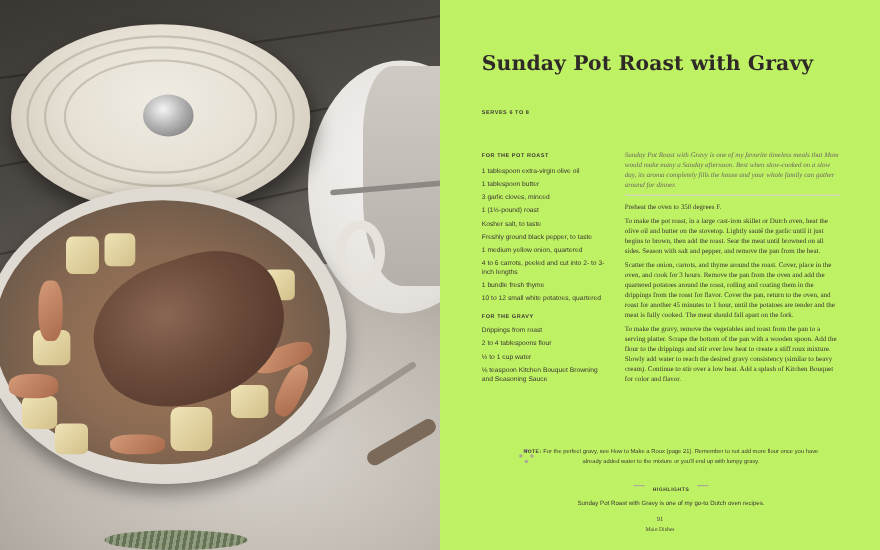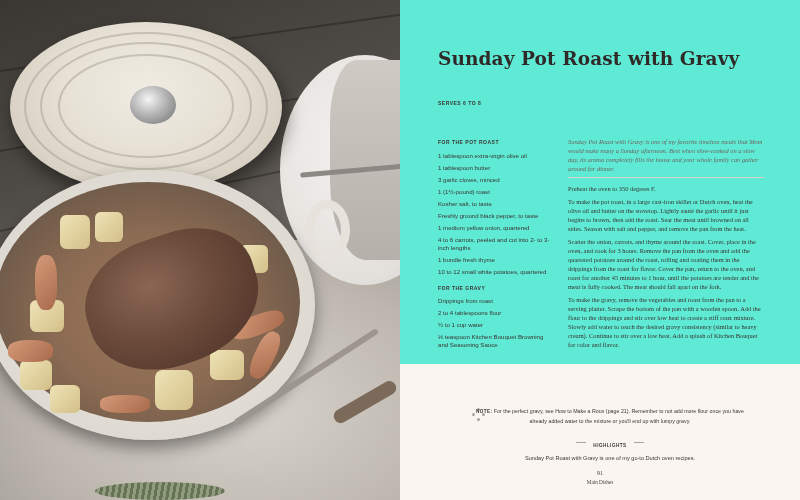--- a/index.html
+++ b/index.html
@@ -37,21 +37,21 @@
     .potato { position: absolute; border-radius: 20%; background: linear-gradient(135deg, #efe3b6, #d2c089); }
     .carrot { position: absolute; border-radius: 40%; background: linear-gradient(135deg, #d49a78, #a96a4c); }
     .ladle { position: absolute; left: 235px; top: 420px; width: 170px; height: 6px; background: #9c968f;
       transform: rotate(-33deg); transform-origin: left; border-radius: 3px; }
     .ladle-handle { position: absolute; left: 330px; top: 395px; width: 70px; height: 14px; background: #7b6a5a;
       transform: rotate(-30deg); border-radius: 7px; }
     .thyme { position: absolute; left: 95px; top: 482px; width: 130px; height: 18px; border-radius: 50%;
       background: repeating-linear-gradient(100deg, #5b6a4a 0 3px, #8a9877 3px 6px); opacity: 0.9; }
 
     
-    .page { position: relative; width: 400px; height: 364px; background: #5eead4; color: #3a3431; }
+    .page { position: relative; width: 400px; height: 500px; background: #bef264; color: #3a3431; }
     .title { position: absolute; left: 38px; top: 48px; font-family: "DejaVu Serif", serif; font-size: 18.5px;
       color: #2f2a28; letter-spacing: 0.1px; }
     .serves { position: absolute; left: 38px; top: 100px; font-family: "Liberation Sans", sans-serif;
       font-size: 5px; font-weight: bold; letter-spacing: 0.5px; color: #3c3532; }
     .ingredients { position: absolute; left: 38px; top: 138px; width: 112px;
       font-family: "Liberation Sans", sans-serif; font-size: 6.1px; line-height: 8px; color: #3c3532; }
     .ing-head { font-weight: bold; font-size: 5px; letter-spacing: 0.5px; margin-bottom: 5.5px; }
     .ing-head.gravy { margin-top: 8px; }
     .ing-item { margin-bottom: 4px; }
     .method { position: absolute; left: 168px; top: 137px; width: 196px;

